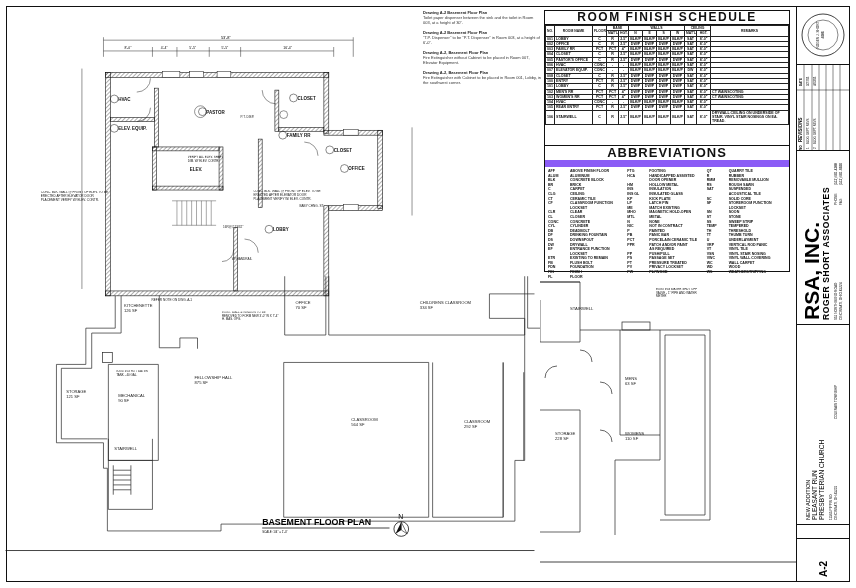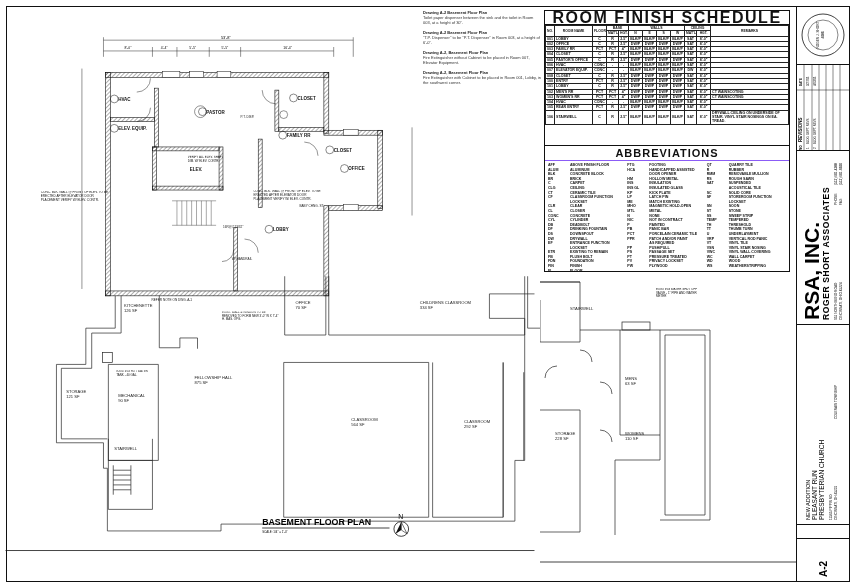--- a/index.html
+++ b/index.html
@@ -4,27 +4,27 @@
 <style>
   html,body{margin:0;padding:0;background:#fff;}
   body{width:856px;height:588px;position:relative;overflow:hidden;font-family:"Liberation Sans",sans-serif;color:#111;}
   .sheet{position:absolute;left:6px;top:6px;width:844px;height:576px;border:1.5px solid #111;box-sizing:border-box;}
   .plan{position:absolute;left:0;top:0;width:540px;height:576px;}
   svg text{font-family:"Liberation Sans",sans-serif;}
   .notes{position:absolute;left:423px;top:10px;width:118px;font-size:4px;line-height:5px;color:#333;}
   .notes .nt{font-weight:bold;color:#222;}
   .notes .nb{margin-bottom:5px;}
   .rfs{position:absolute;left:544px;top:10px;width:246px;height:136px;border:1px solid #111;box-sizing:border-box;}
-  .rfs-title{font-size:16px;font-weight:bold;letter-spacing:1.5px;text-align:center;height:13px;line-height:13px;border-bottom:1px solid #111;}
+  .rfs-title{font-size:12px;font-weight:bold;letter-spacing:1.5px;text-align:center;height:13px;line-height:13px;border-bottom:1px solid #111;}
   table.sch{border-collapse:collapse;width:100%;font-size:3.6px;line-height:4.3px;table-layout:fixed;}
   table.sch td,table.sch th{border:0.5px solid #222;padding:0 1px;white-space:nowrap;overflow:hidden;font-weight:bold;text-align:center;}
   table.sch th{font-size:3.4px;}
   table.sch td.l{text-align:left;}
   .abbr{position:absolute;left:544px;top:146px;width:246px;height:126px;border:1px solid #111;border-top:none;box-sizing:border-box;}
-  .abbr-title{font-size:11px;font-weight:bold;letter-spacing:1px;text-align:center;height:14px;line-height:14px;border-bottom:1px solid #8b5cf6;}
+  .abbr-title{font-size:13px;font-weight:bold;letter-spacing:1px;text-align:center;height:14px;line-height:14px;border-bottom:7px solid #8b5cf6;}
   .abbr-cols{display:flex;padding:2px 3px;font-size:3.6px;line-height:4.6px;font-weight:bold;}
   .abbr-col{flex:1;}
   .abbr-row{display:flex;}
   .abbr-row .a{width:22px;}
   .title-col{position:absolute;left:796px;top:6px;width:54px;height:576px;border-left:1.5px solid #111;box-sizing:border-box;}
   .vbox{position:absolute;left:0;width:52px;overflow:hidden;border-bottom:1px solid #111;}
 </style>
 </head>
 <body>
 

